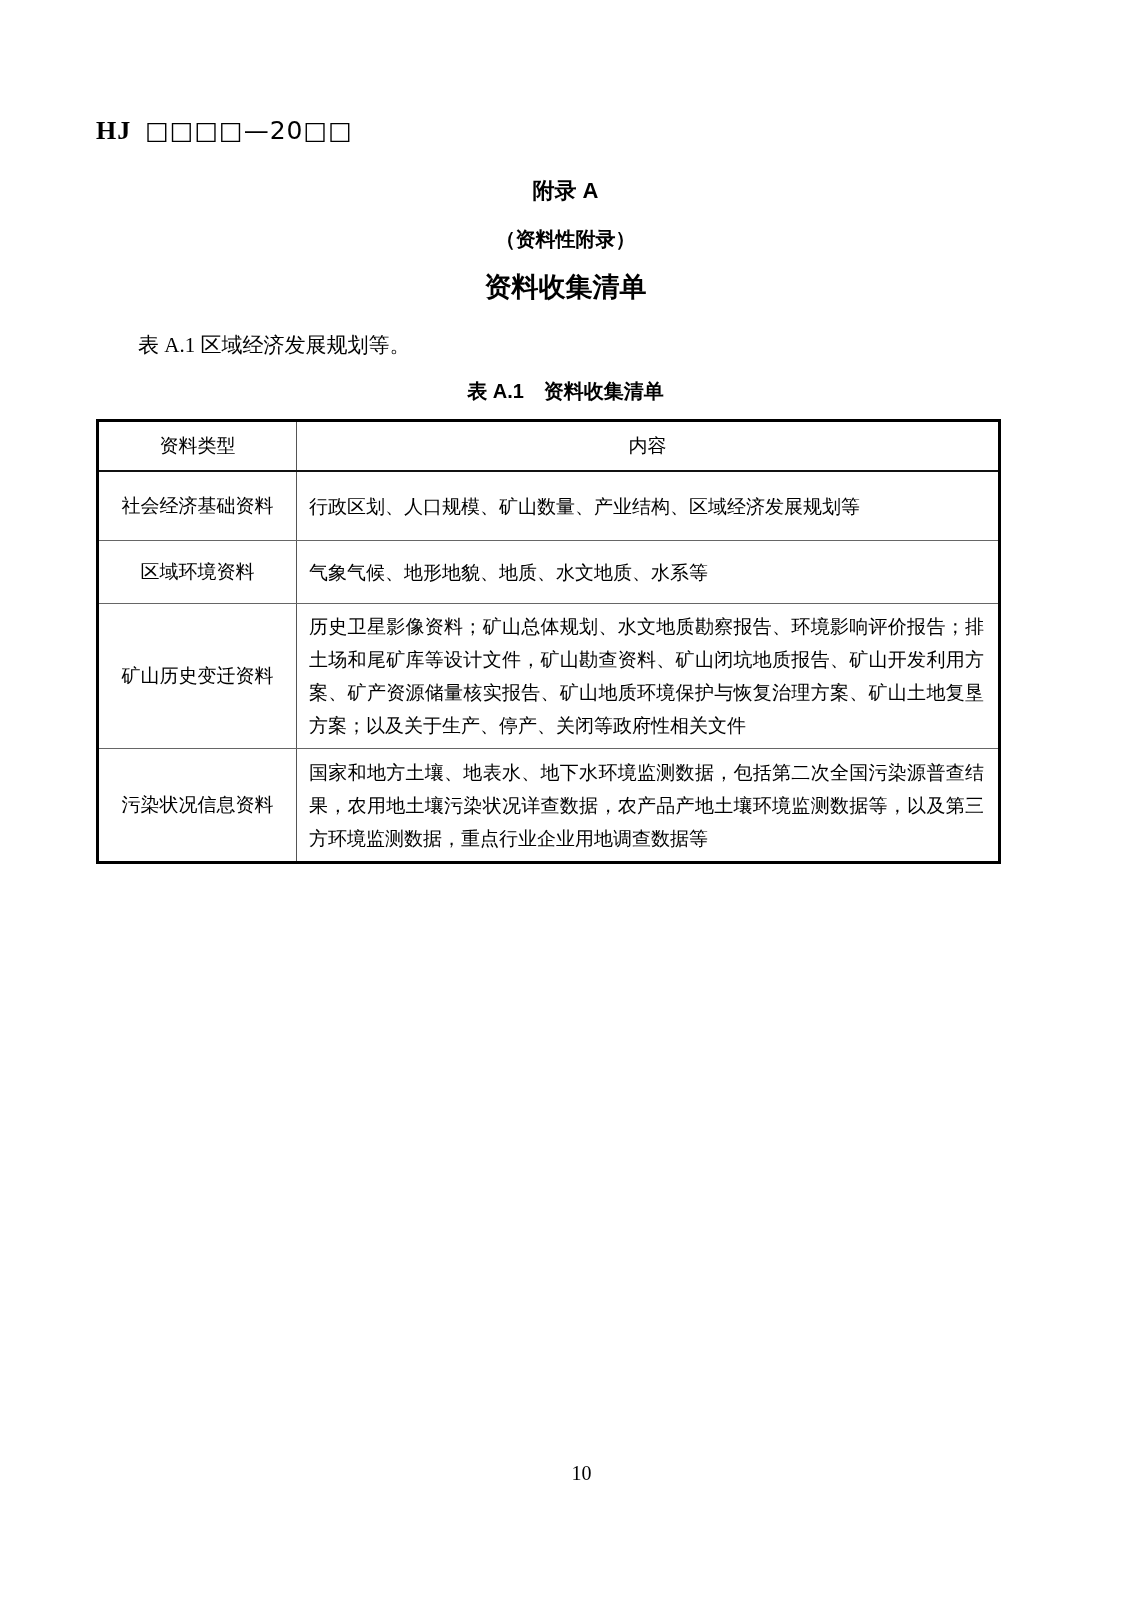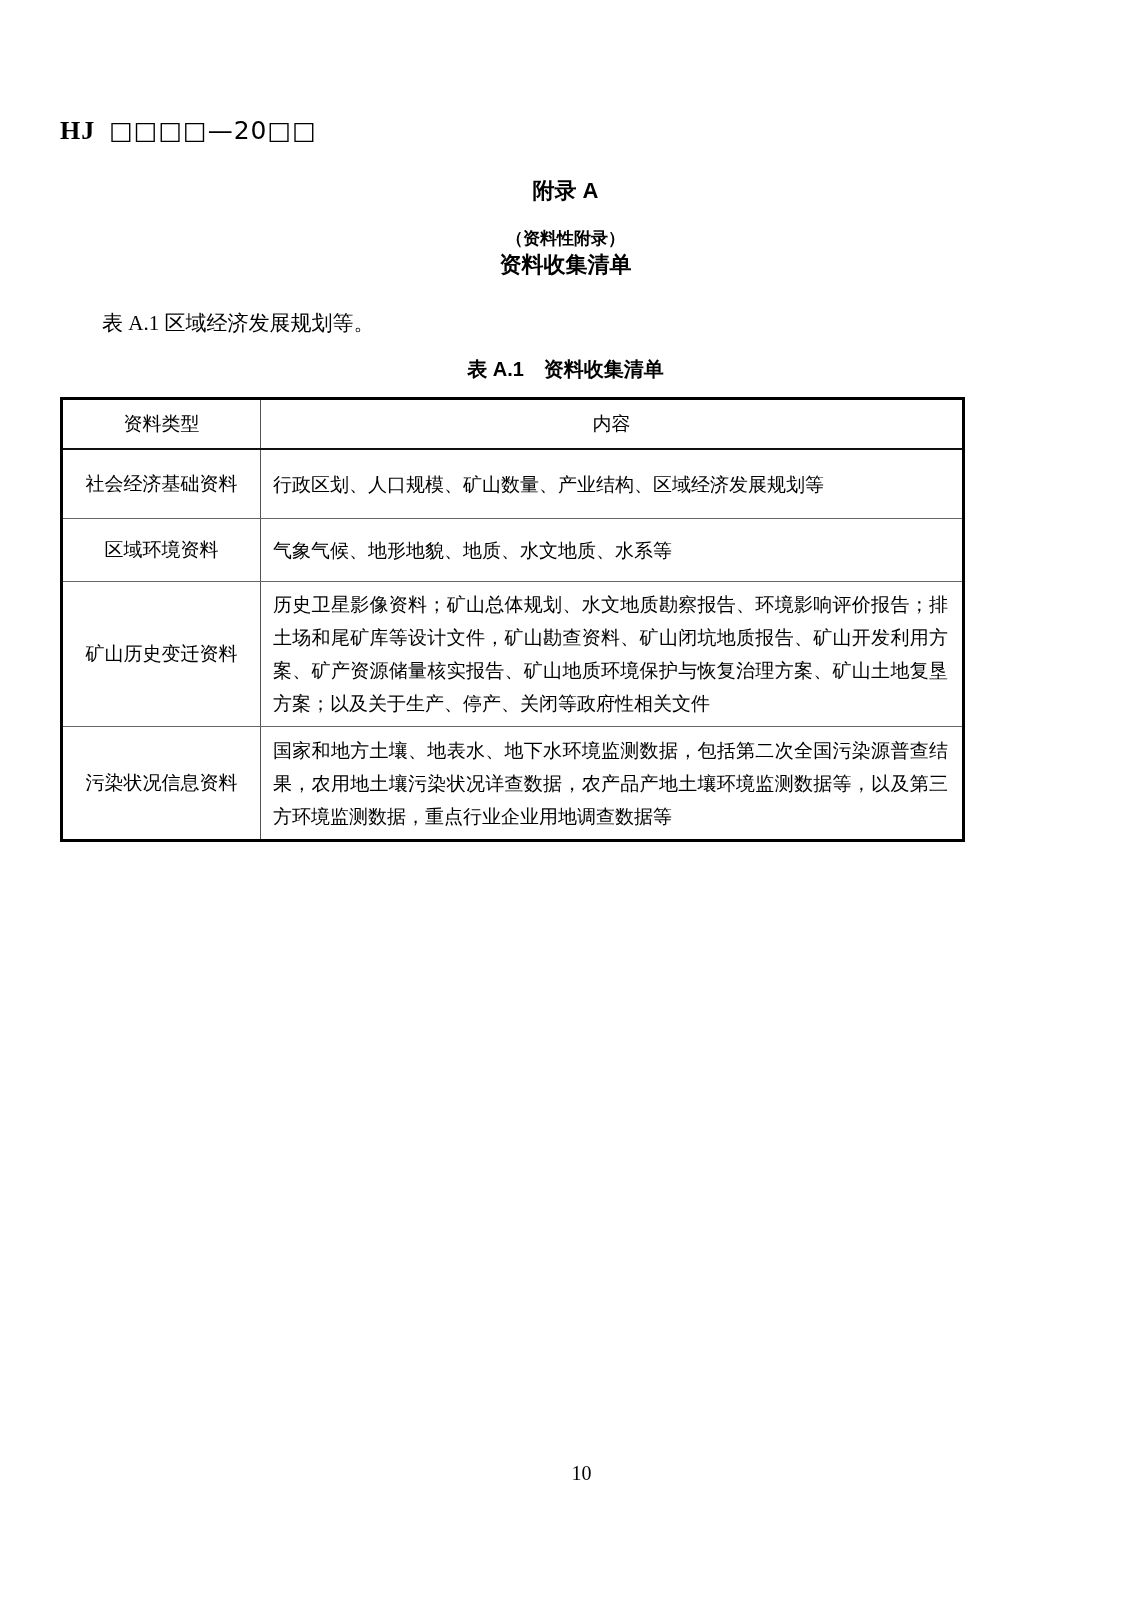--- a/index.html
+++ b/index.html
@@ -5,21 +5,21 @@
   html, body { margin: 0; padding: 0; background: #ffffff; }
   .page {
     position: relative;
     width: 1131px;
     height: 1600px;
     background: #ffffff;
     color: #000000;
     font-family: "Liberation Serif", "DejaVu Serif", serif;
     overflow: hidden;
   }
-  .content { padding: 0 60px; }
+  .content { padding: 0 96px; }
 
   .doc-code {
     margin-top: 116px;
     font-size: 26px;
     line-height: 30px;
     white-space: nowrap;
   }
   .doc-code .hj {
     font-family: "Liberation Serif", "DejaVu Serif", serif;
     font-weight: bold;
@@ -31,22 +31,22 @@
     margin-left: 14px;
     letter-spacing: 1px;
   }
 
   .c-title {
     text-align: center;
     font-family: "Liberation Sans", "DejaVu Sans", sans-serif;
     font-weight: bold;
   }
   .title-appendix { margin-top: 32px; font-size: 22px; line-height: 26px; }
-  .title-sub      { margin-top: 22px; font-size: 17px; line-height: 26px; }
-  .title-heading  { font-size: 22px; line-height: 26px; }
+  .title-sub      { margin-top: 22px; font-size: 20px; line-height: 26px; }
+  .title-heading  { margin-top: 22px; font-size: 27px; line-height: 26px; }
 
   .intro {
     margin-top: 32px;
     font-size: 21px;
     line-height: 26px;
     text-indent: 2em;
     font-family: "Liberation Serif", "DejaVu Serif", serif;
   }
 
   .tbl-caption {

